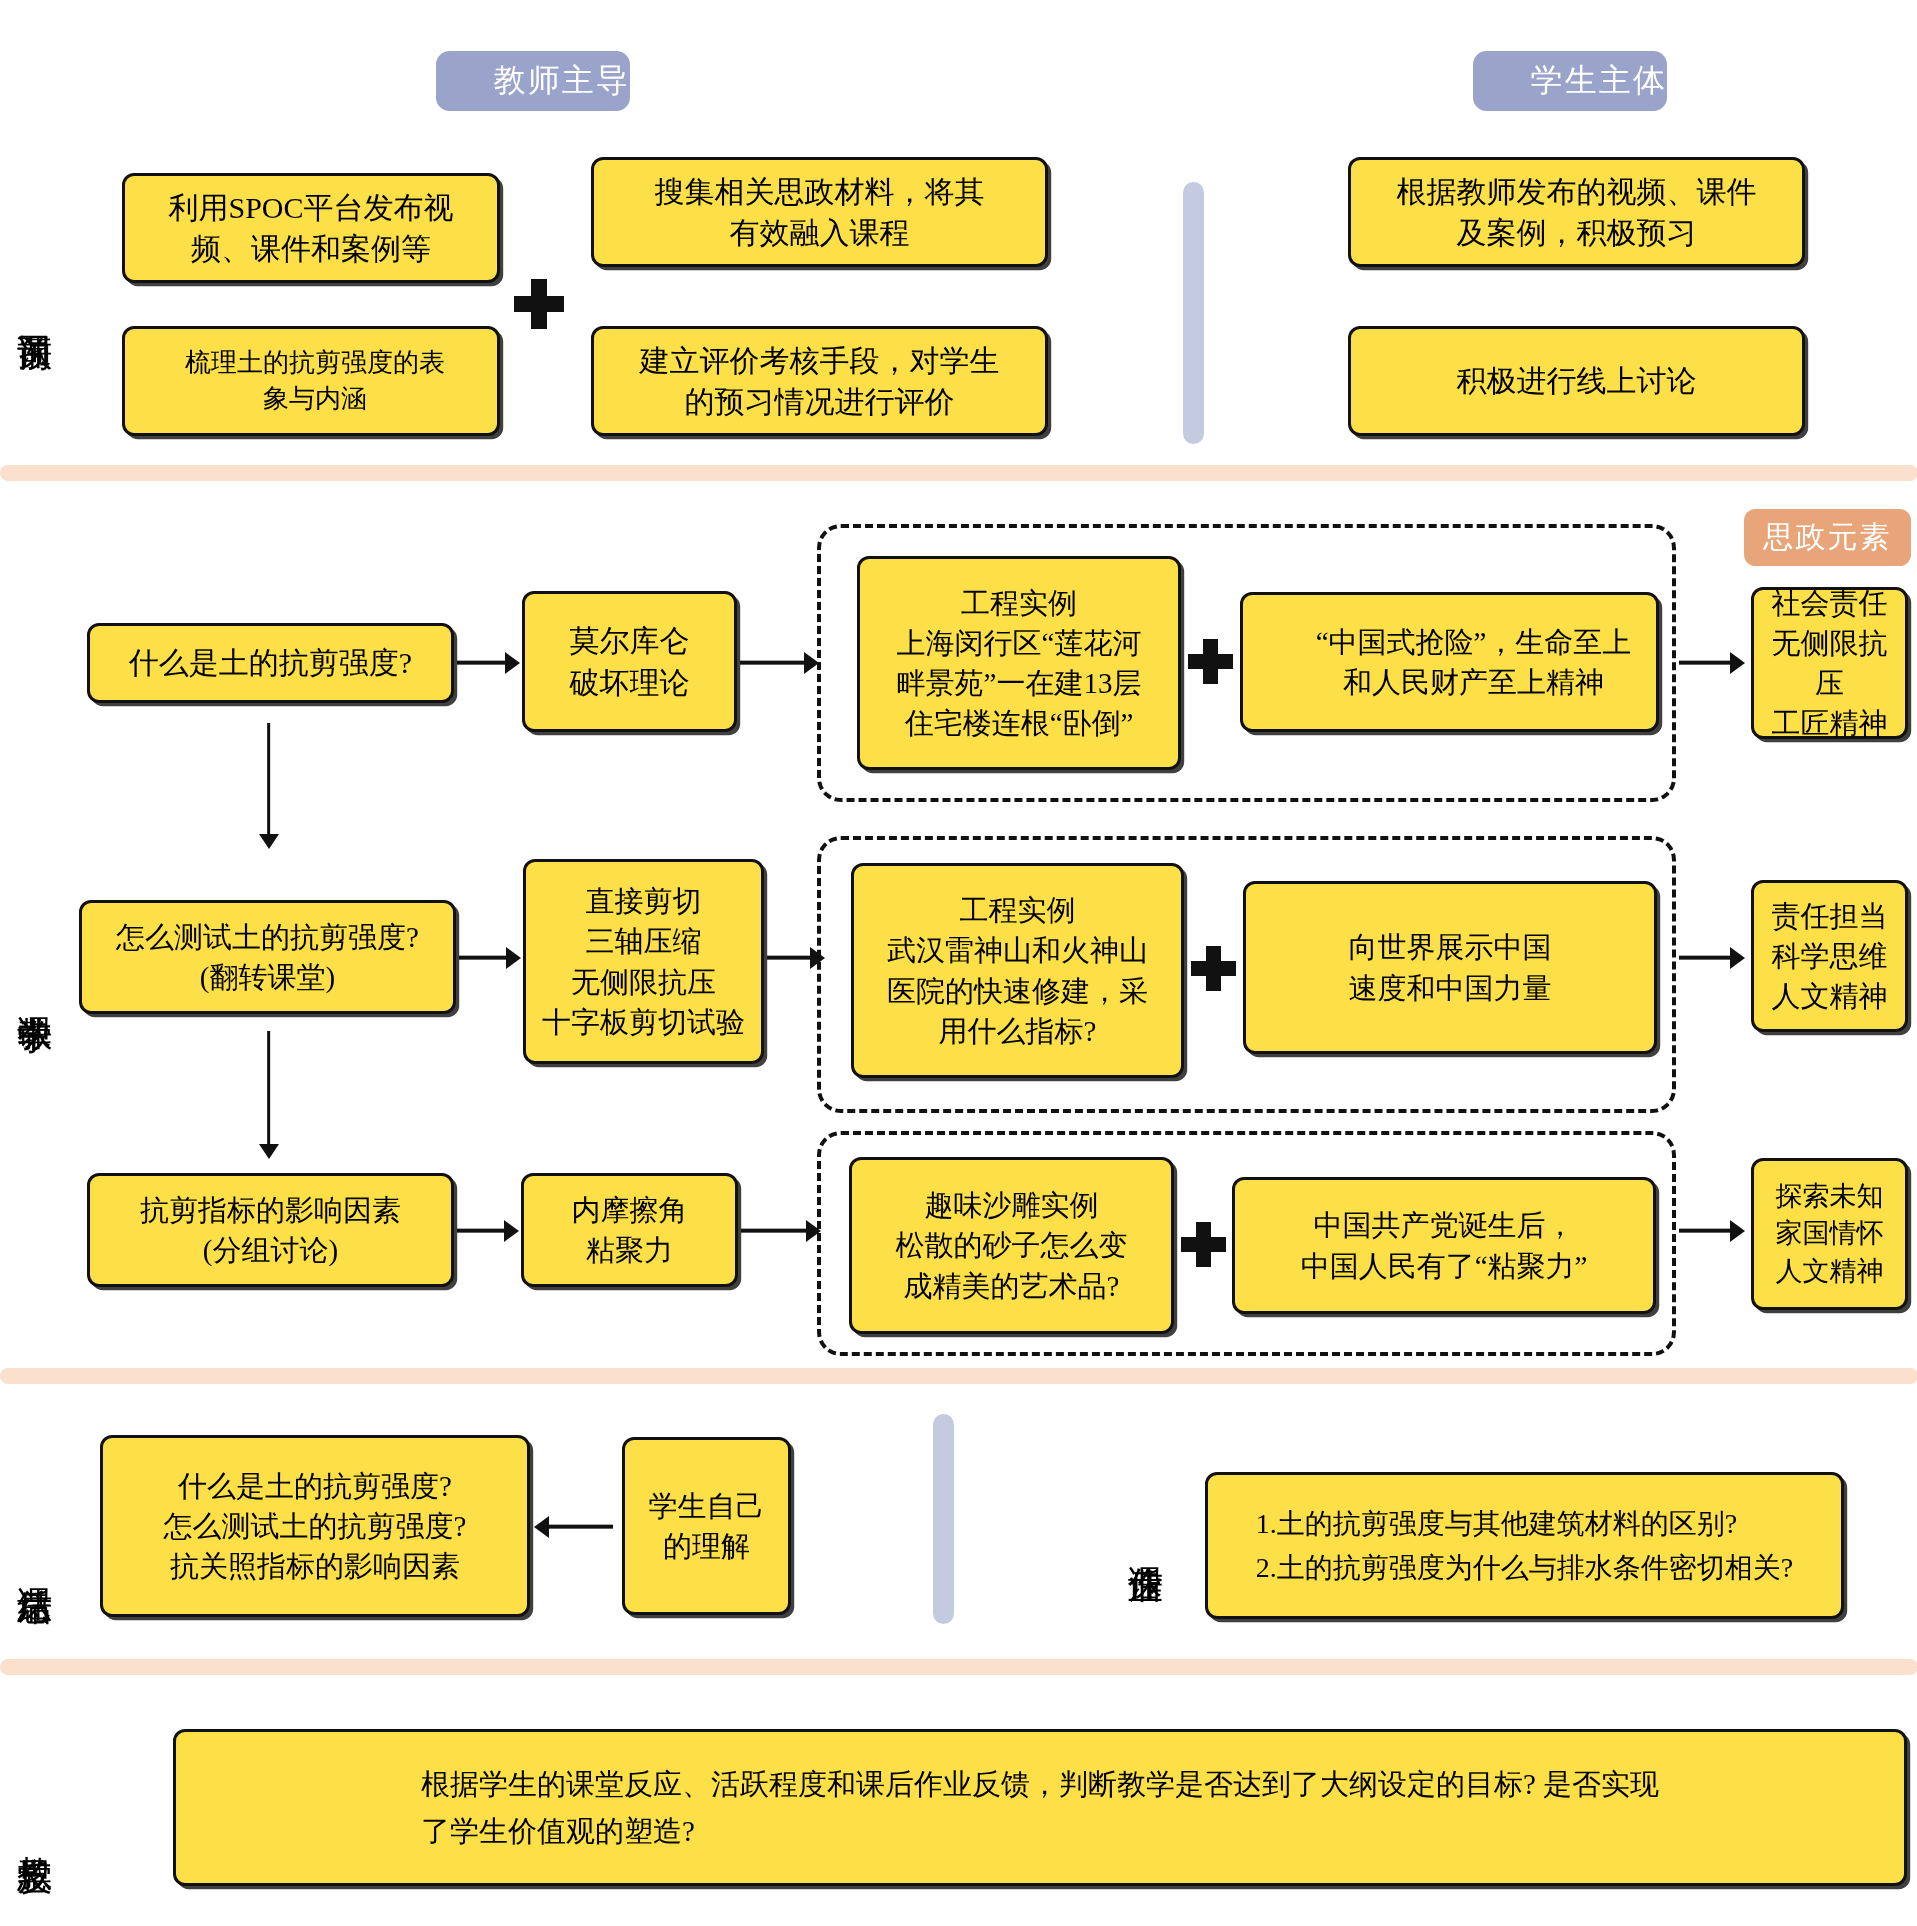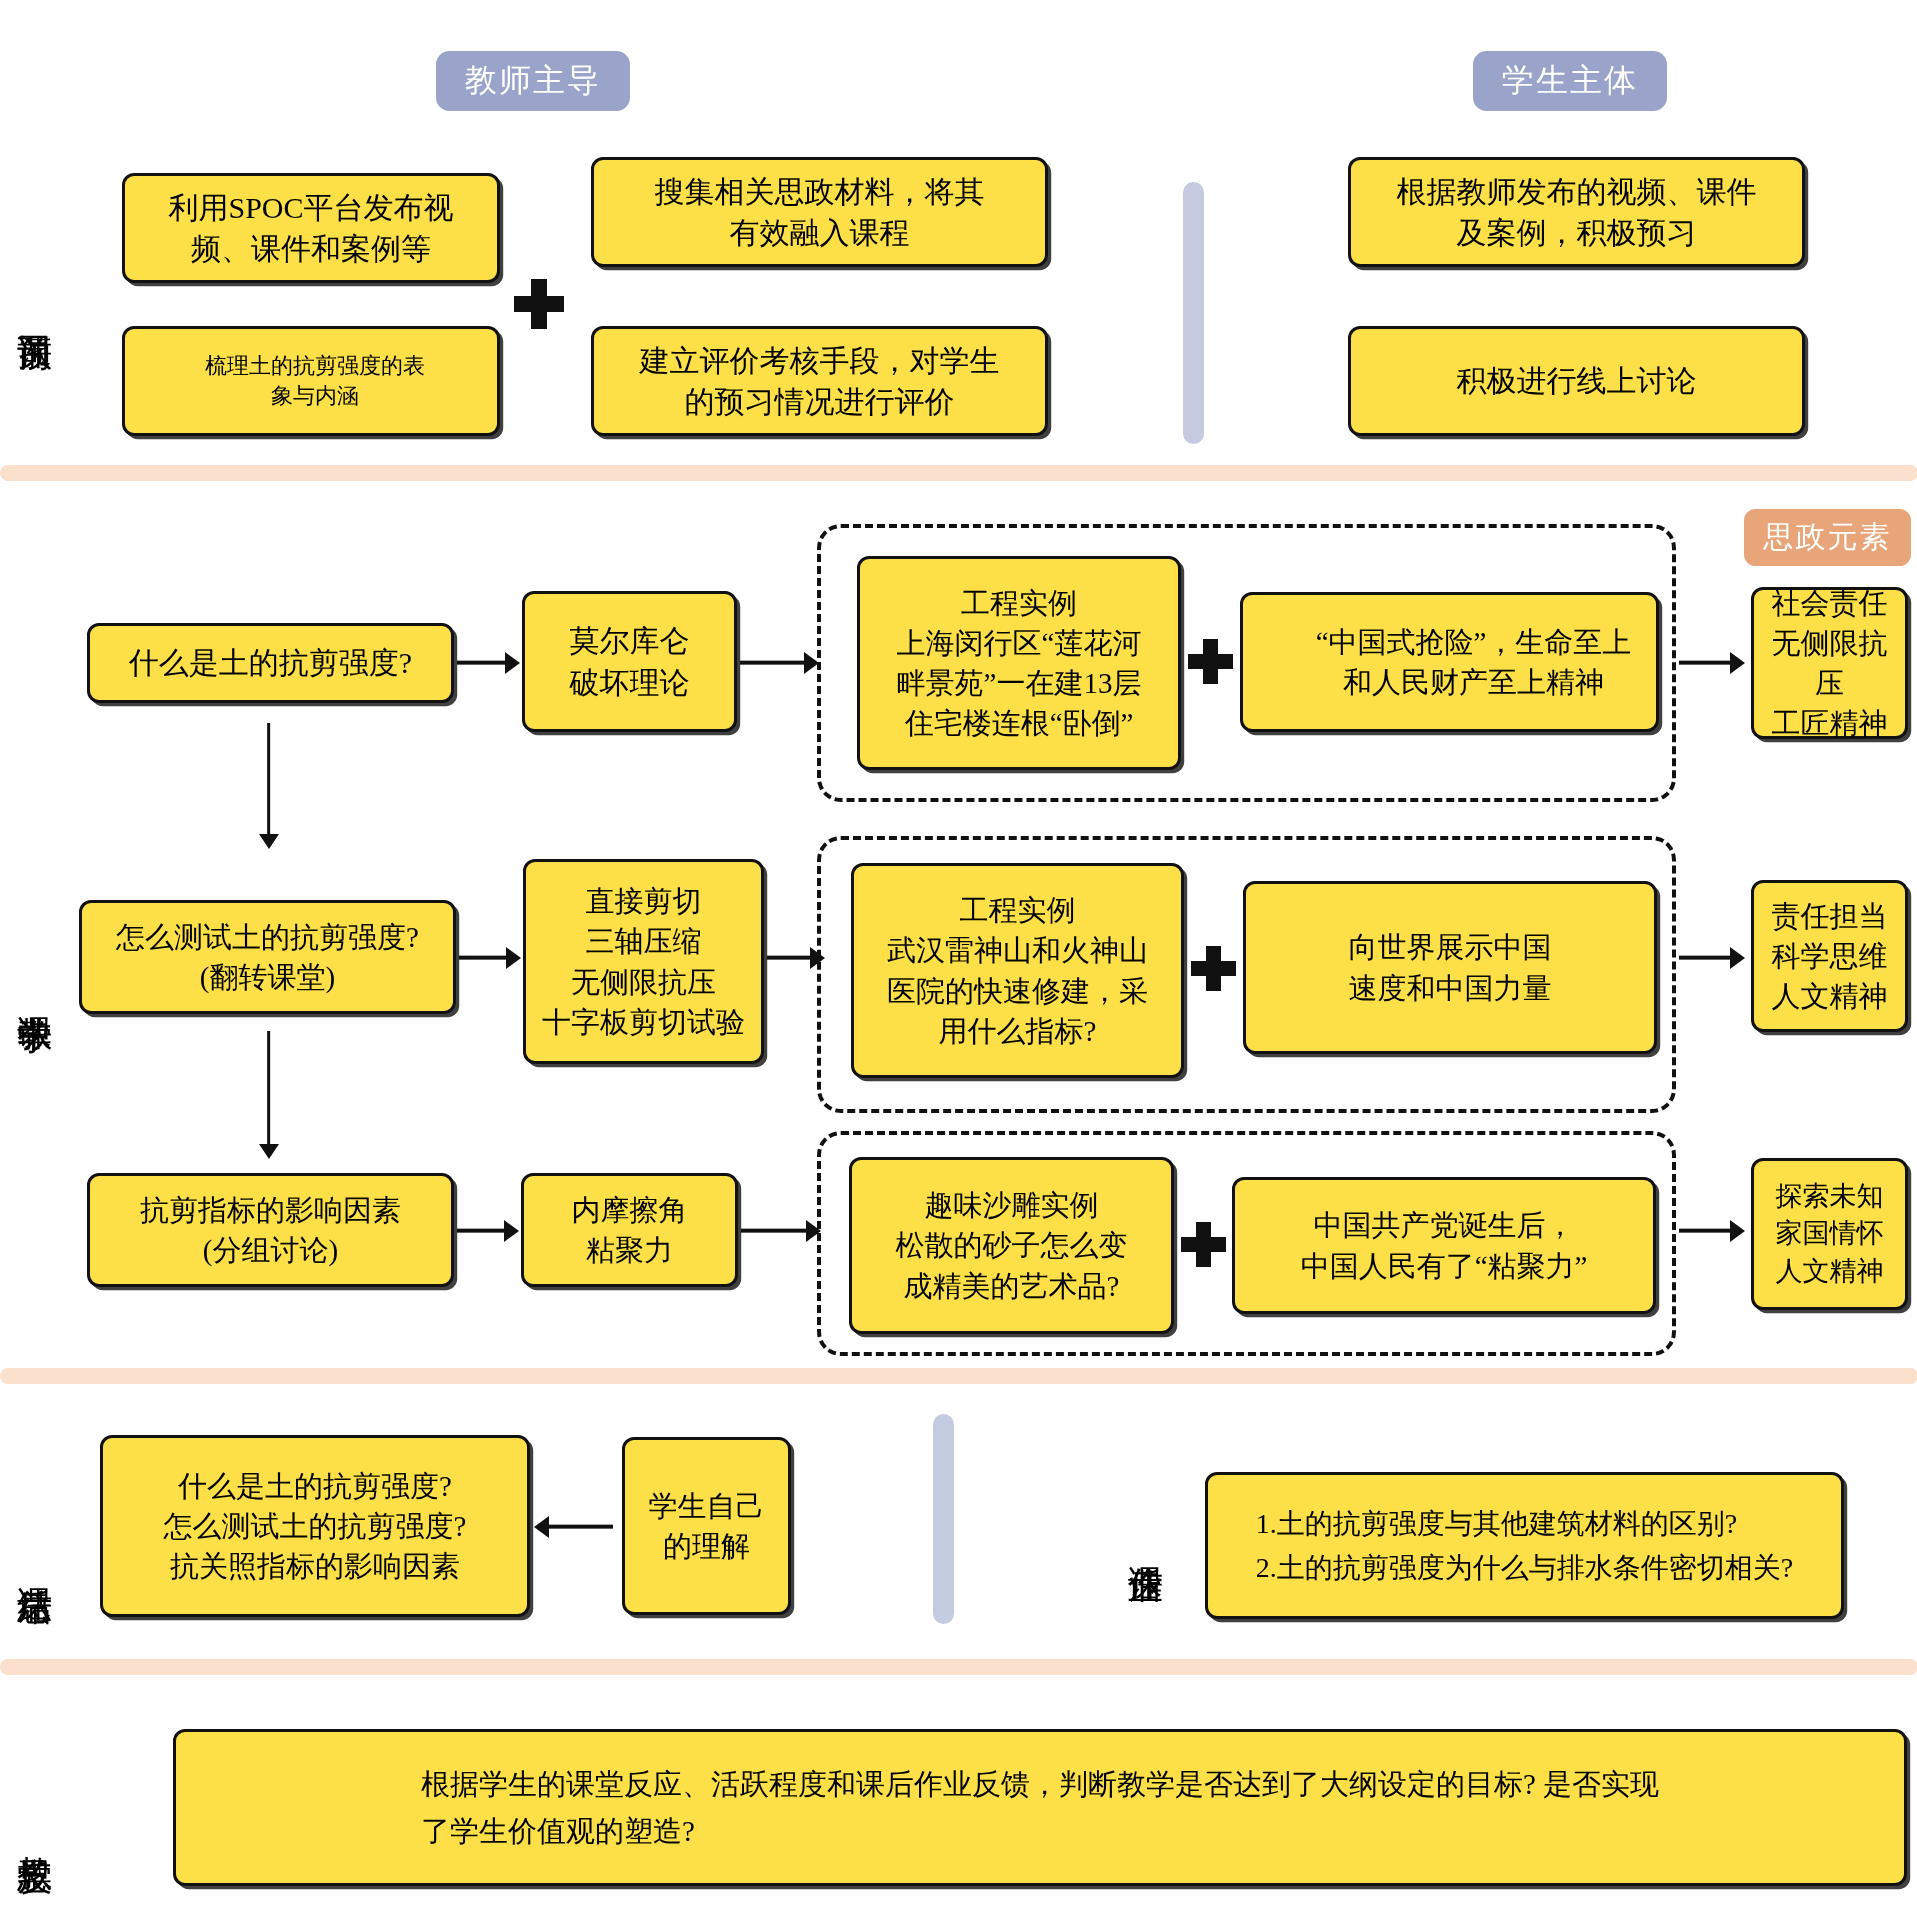--- a/index.html
+++ b/index.html
@@ -7,21 +7,21 @@
     font-family:"Liberation Serif","DejaVu Serif",serif;
     width:1918px;height:1926px;position:relative;overflow:hidden;
   }
   .abs{position:absolute;box-sizing:border-box;}
 
   
   .pill{
     border-radius:13.6px;display:flex;align-items:center;justify-content:center;
     color:#ffffff;letter-spacing:2.1px;
   }
-  .pill-purple{background:#9aa3c9;}
+  .pill-purple{background:#9aa3c9;justify-content:flex-end;}
   .pill-orange{background:#e8a579;}
 
   
   .band{background:#fae0cd;border-radius:8.4px;height:15.7px;}
 
   
   .vbar{background:#c4cae0;border-radius:11.5px;width:21px;}
 
   
   .node{
@@ -111,21 +111,21 @@
 
 <div class="abs vbar" style="left:1183px;top:182px;height:262px;"></div>
 <div class="abs vbar" style="left:933px;top:1414px;height:210px;"></div>
 
 <div class="abs node" style="left:122px;top:173px;width:378px;height:110px;">
   <span class="txt" style="font-size:30px;">利用SPOC平台发布视
 频、课件和案例等</span>
 </div>
 
 <div class="abs node" style="left:122px;top:326px;width:378px;height:110px;">
-  <span class="txt" style="font-size:22px;margin-left:8px;">梳理土的抗剪强度的表
+  <span class="txt" style="font-size:26px;margin-left:8px;">梳理土的抗剪强度的表
 象与内涵</span>
 </div>
 
 <div class="abs node" style="left:591px;top:157px;width:457px;height:110px;">
   <span class="txt" style="font-size:30px;">搜集相关思政材料，将其
 有效融入课程</span>
 </div>
 
 <div class="abs node" style="left:591px;top:326px;width:457px;height:110px;">
   <span class="txt" style="font-size:30px;">建立评价考核手段，对学生

